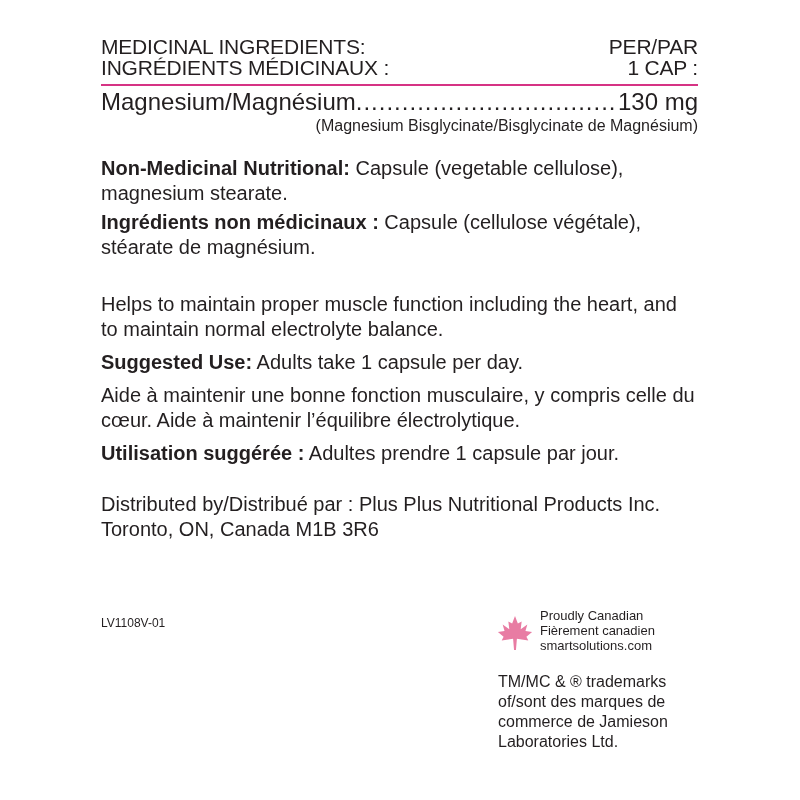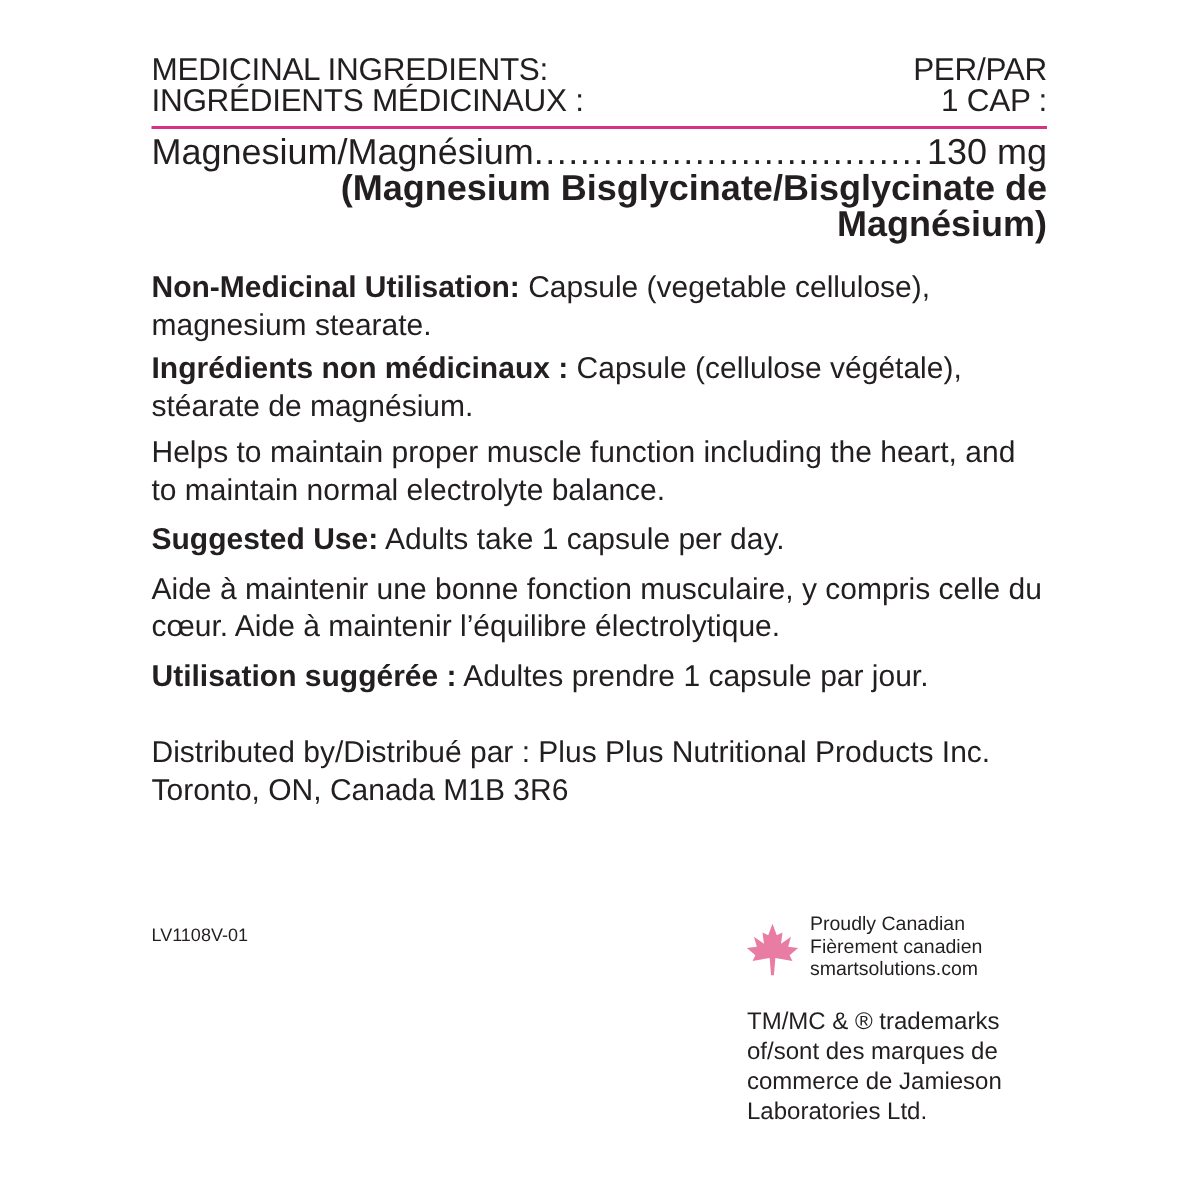--- a/index.html
+++ b/index.html
@@ -5,21 +5,21 @@
   html, body { margin:0; padding:0; background:#fff; }
   body { width:800px; height:800px; position:relative; overflow:hidden;
          font-family:"Liberation Sans", sans-serif; color:#231f20; }
   .wrap { position:absolute; left:101px; top:36px; width:597px; }
   .hdr { display:flex; justify-content:space-between; font-size:21px; font-weight:normal; line-height:21px; letter-spacing:-0.2px; }
   .hdr .right { text-align:right; }
   .rule { height:2px; background:#d63384; margin:6px 0 4px 0; }
   .ingr { display:flex; font-size:24px; line-height:24px; }
   .ingr .dots { flex:1; overflow:hidden; white-space:nowrap; }
   .ingr .dots::after { content:"...................................................................................................."; letter-spacing:1px; }
-  .src { font-size:24px; line-height:24px; text-align:right;font-weight:bold; }
+  .src { font-size:16px; line-height:24px; text-align:right; }
   p { margin:0; font-size:20px; line-height:25px; }
   b { font-weight:bold; }
   .code { position:absolute; left:101px; top:616px; font-size:12px; }
   .proud { position:absolute; left:496px; top:608px; display:flex; align-items:flex-end; }
   .proud .txt { font-size:13px; line-height:15px; margin-left:6px; }
   .tm { position:absolute; left:498px; top:672px; font-size:16px; line-height:20px; }
 </style>
 </head>
 <body>
 
@@ -35,24 +35,24 @@
     </div>
   </div>
   <div class="rule"></div>
   <div class="ingr">
     <span>Magnesium/Magnésium</span>
     <span class="dots"></span>
     <span>130 mg</span>
   </div>
   <div class="src">(Magnesium Bisglycinate/Bisglycinate de Magnésium)</div>
 
-  <p style="margin-top:18px"><b>Non-Medicinal Utilisation:</b><span> Capsule (vegetable cellulose), magnesium stearate.</span></p>
+  <p style="margin-top:18px"><b>Non-Medicinal Nutritional:</b><span> Capsule (vegetable cellulose), magnesium stearate.</span></p>
   <p style="margin-top:4px"><b>Ingrédients non médicinaux :</b><span> Capsule (cellulose végétale), stéarate de magnésium.</span></p>
 
-  <p style="margin-top:6px">Helps to maintain proper muscle function including the heart, and to maintain normal electrolyte balance.</p>
+  <p style="margin-top:32px">Helps to maintain proper muscle function including the heart, and to maintain normal electrolyte balance.</p>
   <p style="margin-top:8px"><b>Suggested Use:</b><span> Adults take 1 capsule per day.</span></p>
   <p style="margin-top:8px">Aide à maintenir une bonne fonction musculaire, y compris celle du cœur. Aide à maintenir l’équilibre électrolytique.</p>
   <p style="margin-top:8px"><b>Utilisation suggérée :</b><span> Adultes prendre 1 capsule par jour.</span></p>
 
   <p style="margin-top:26px">Distributed by/Distribué par : Plus Plus Nutritional Products Inc. Toronto, ON, Canada M1B 3R6</p>
 </div>
 
 <div class="code">LV1108V-01</div>
 
 <div class="proud">

